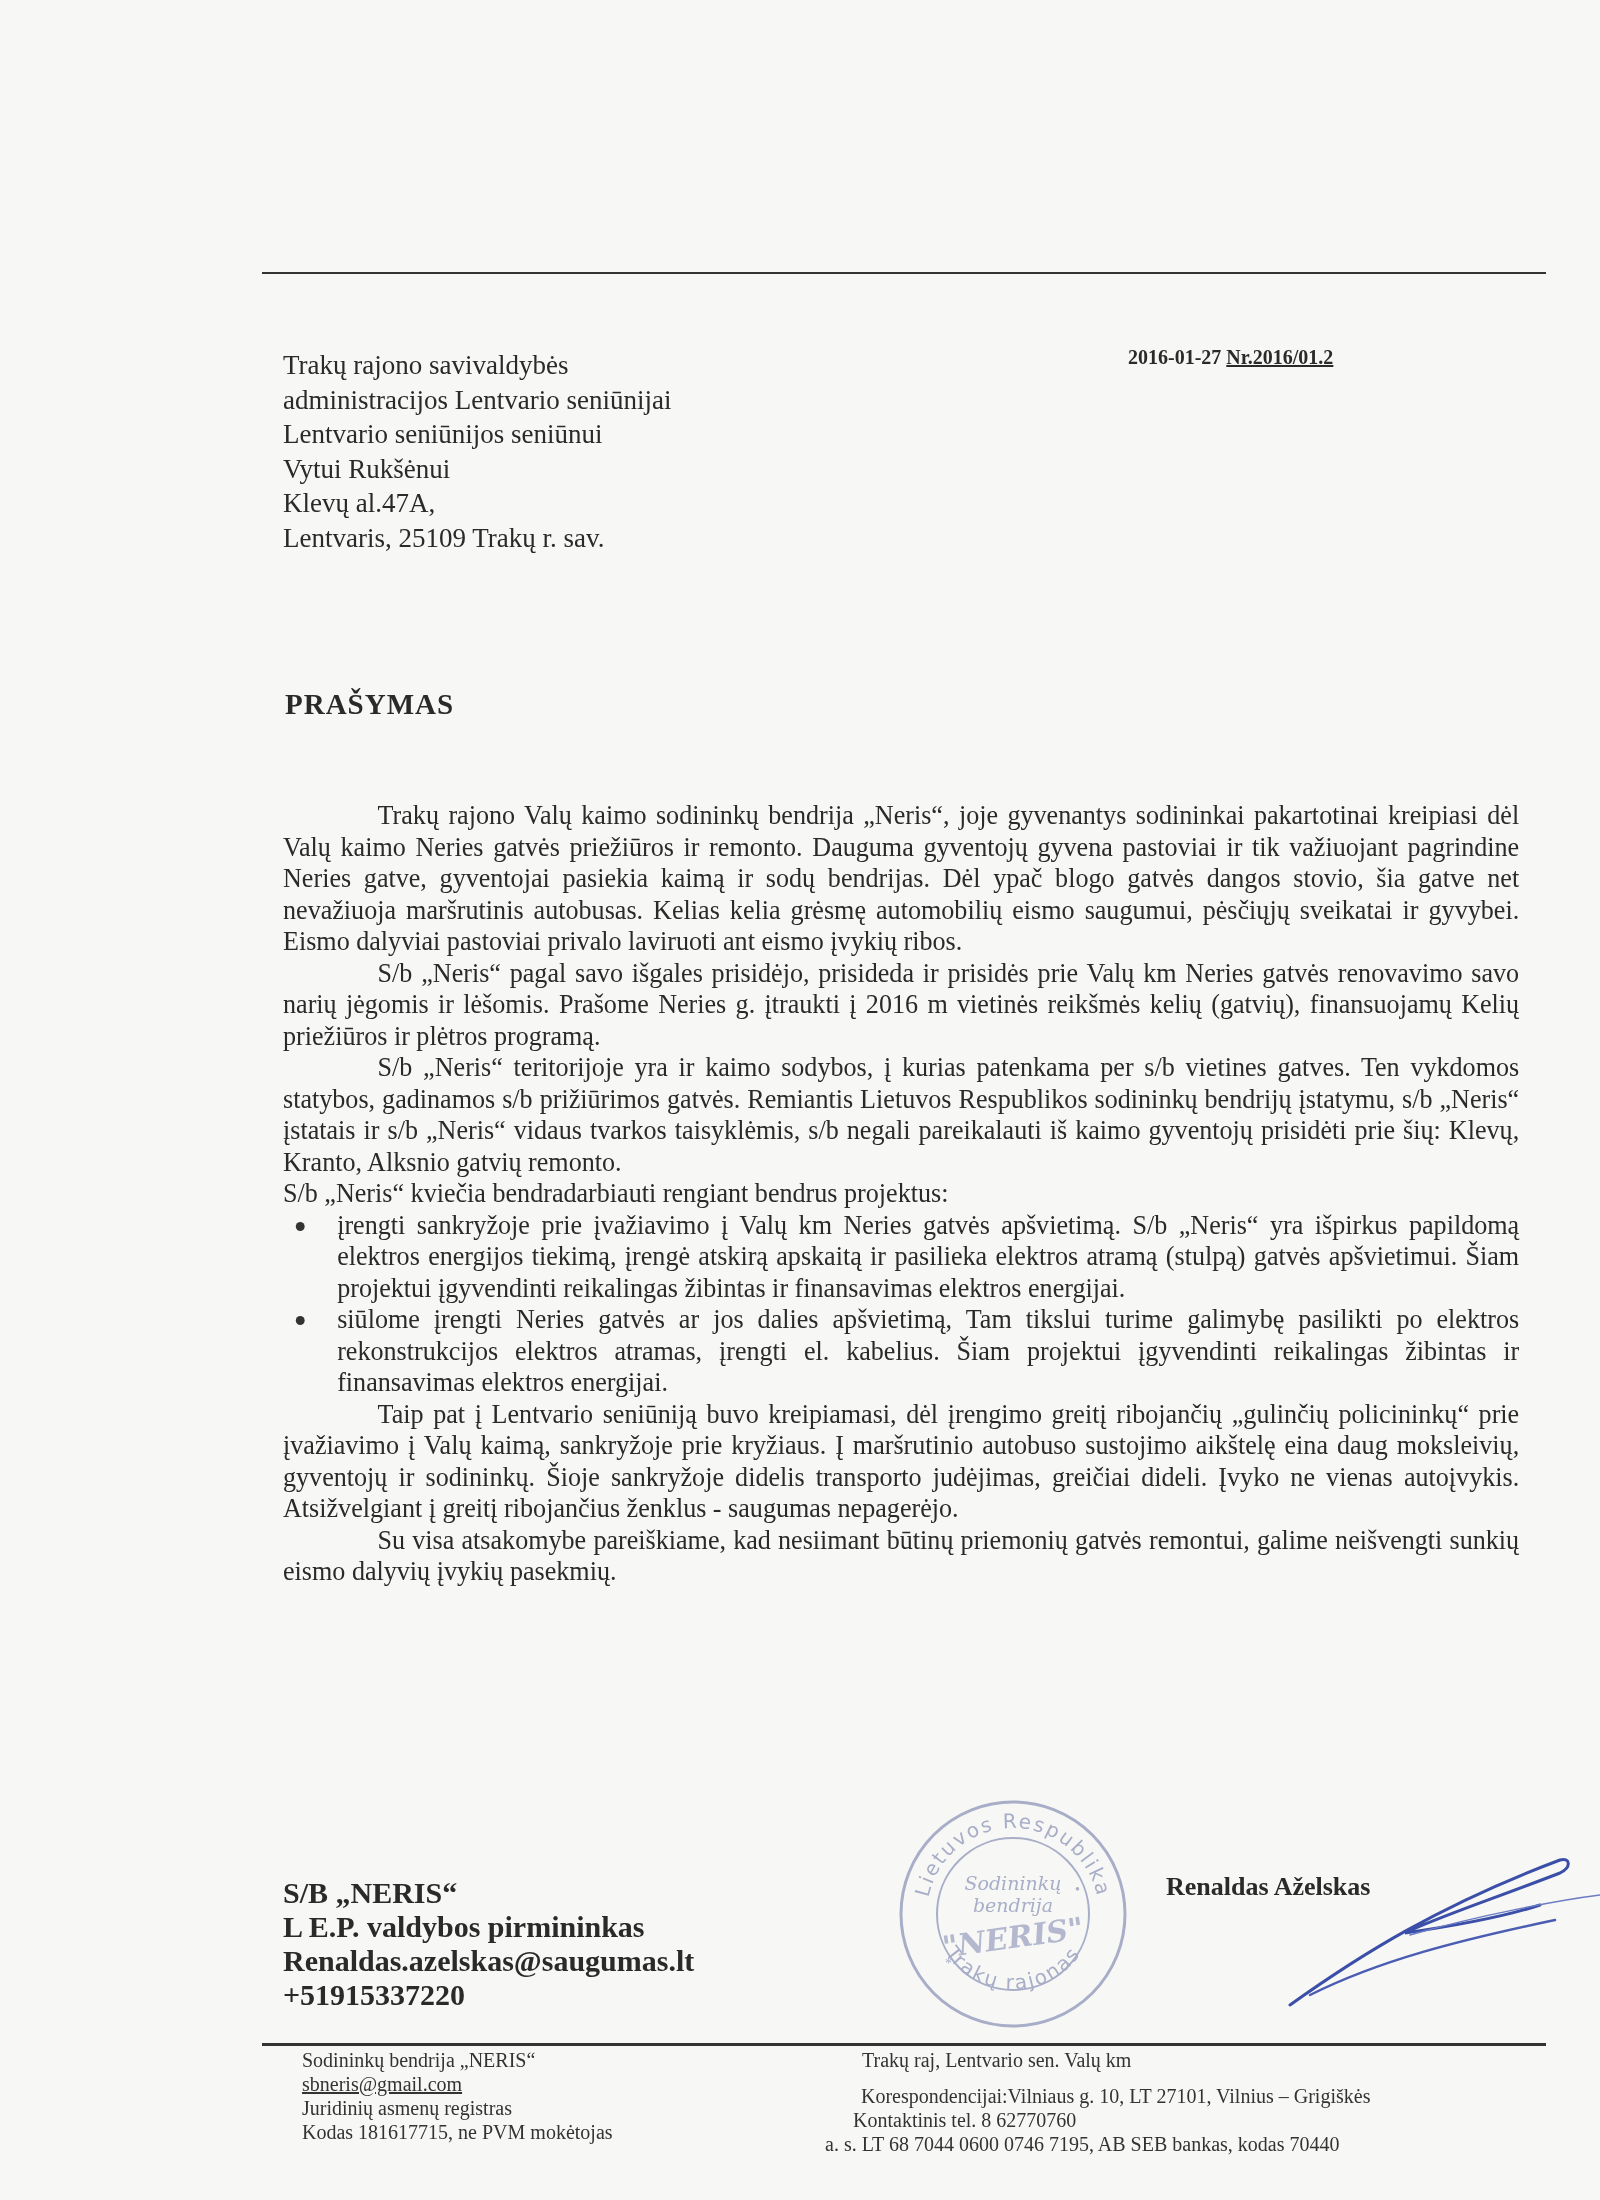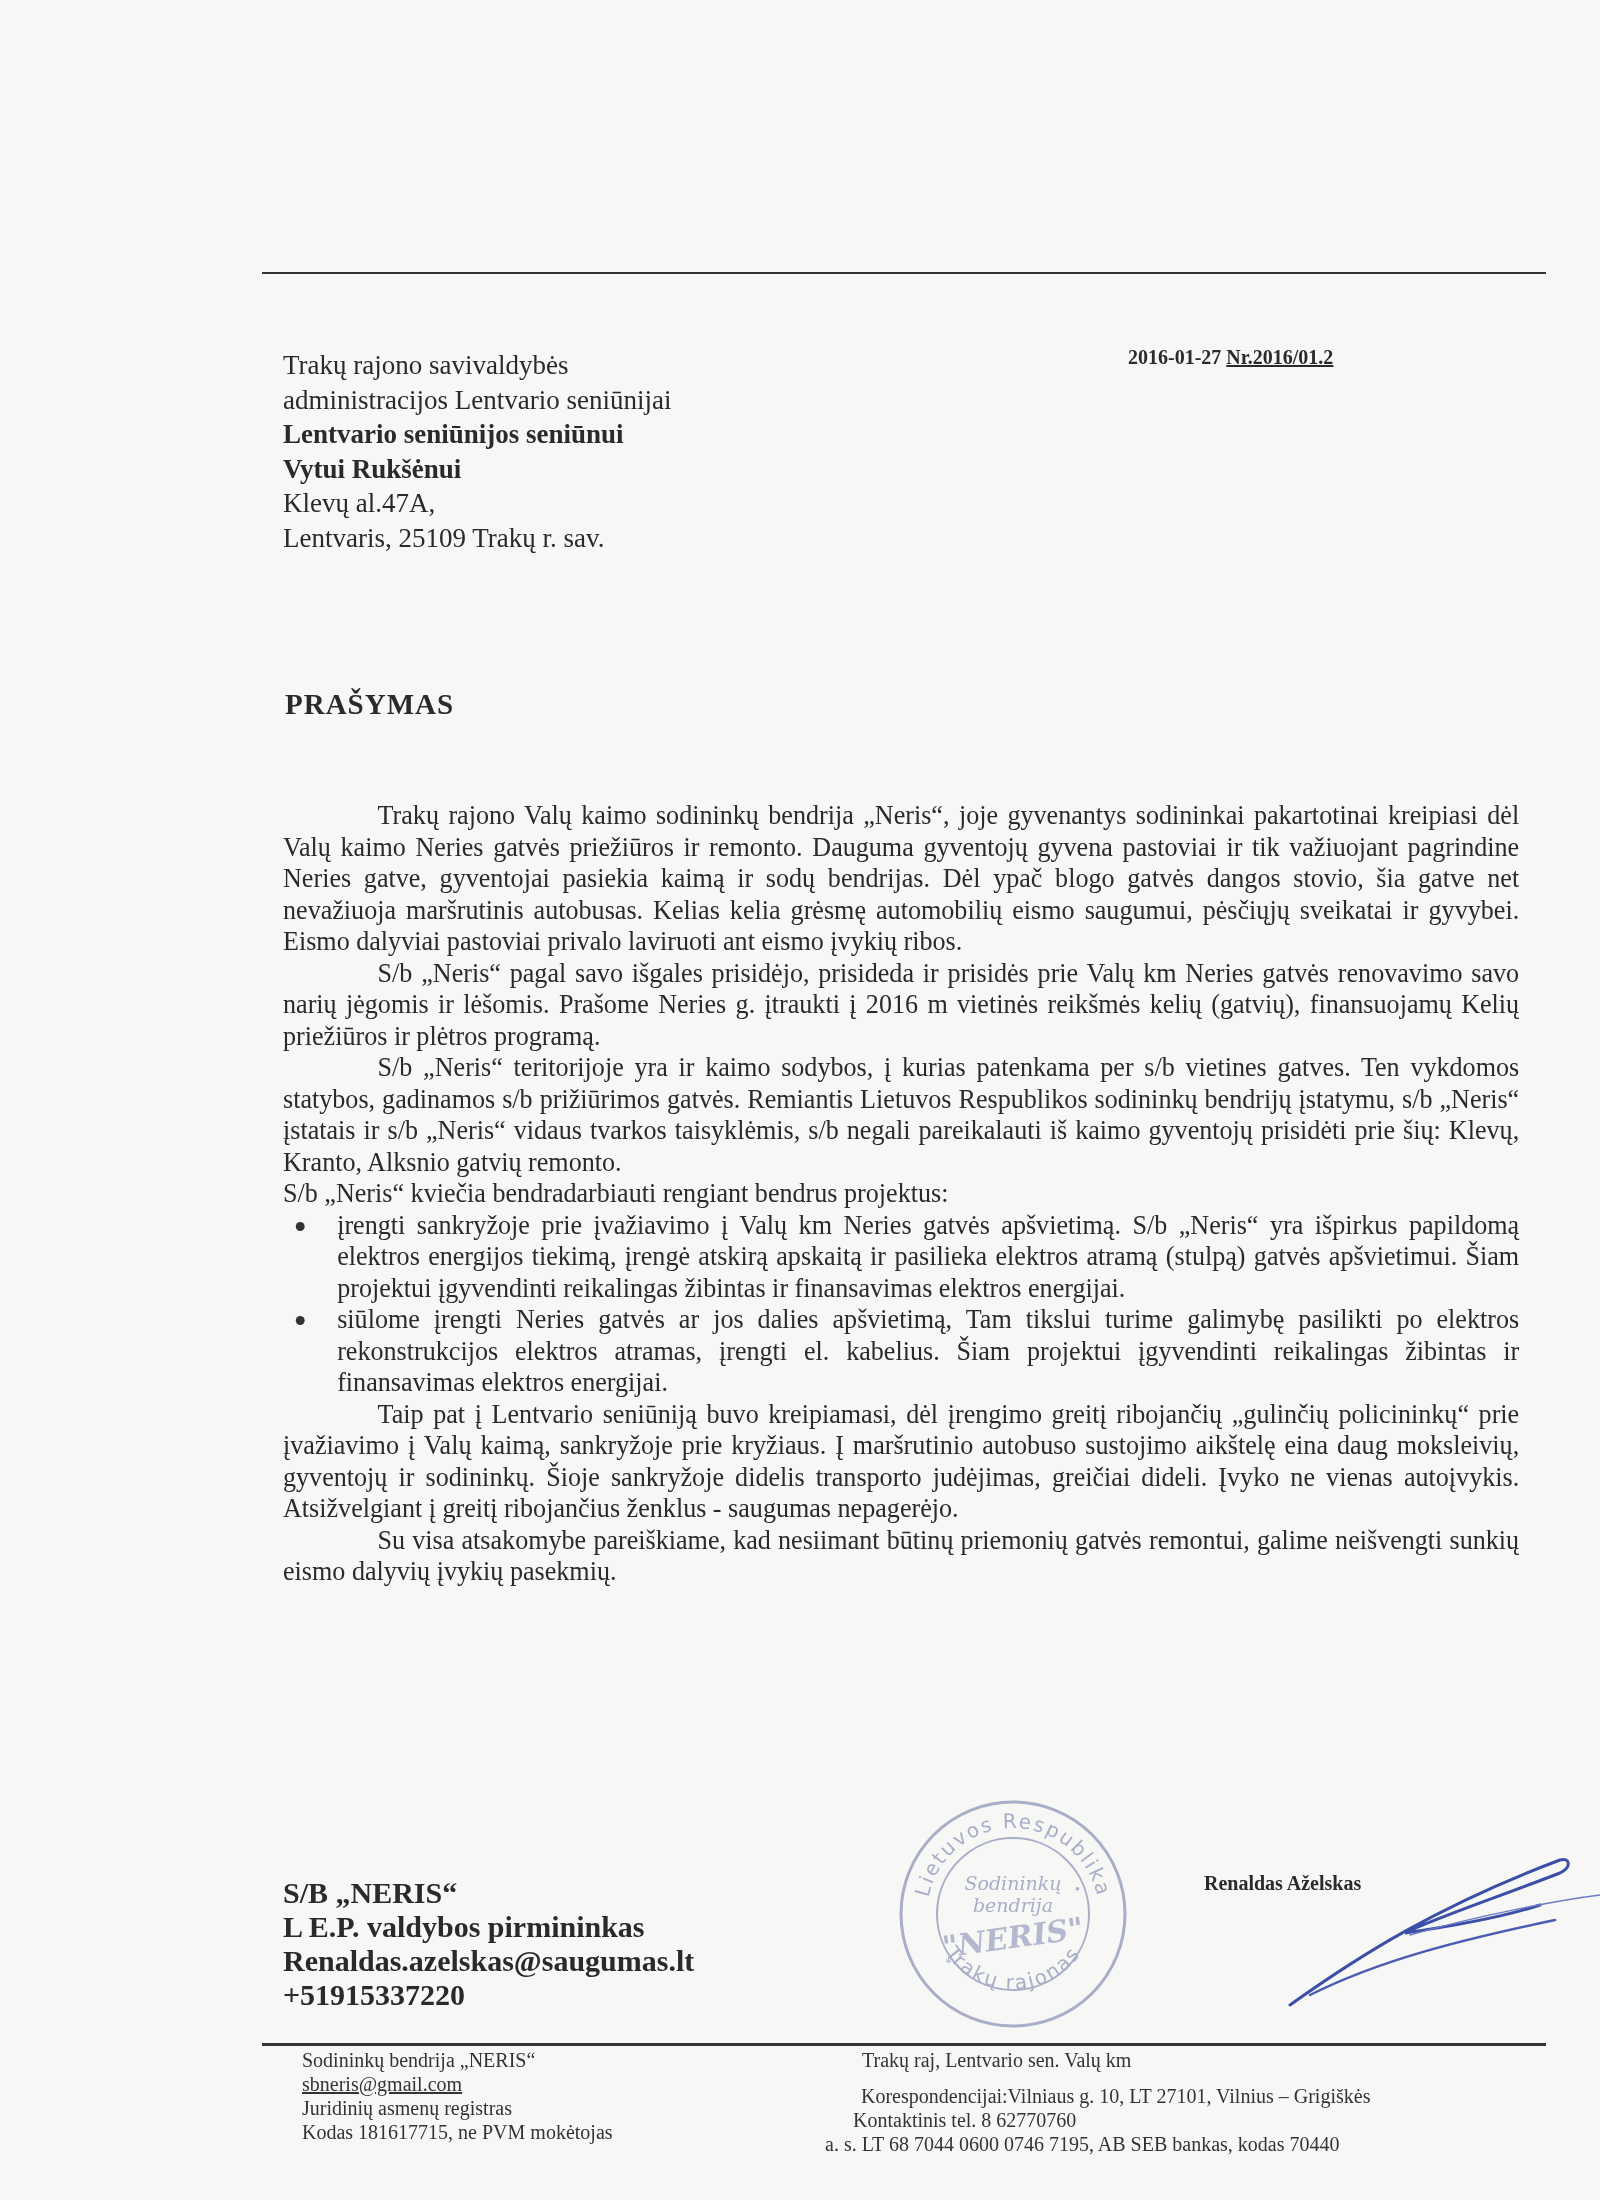--- a/index.html
+++ b/index.html
@@ -21,21 +21,21 @@
     letter-spacing: 0.5px;
     color: #2b2b2b;
   }
   .letterhead-rule {
     left: 262px; top: 272px; width: 1284px; height: 2px; background: #333;
   }
   .addressee {
     left: 283px; top: 348px;
     font-size: 27px; line-height: 34.5px;
   }
-  .addressee .b { font-weight: bold; }
+  .addressee .b { font-weight: normal; }
   .date-ref {
     left: 1128px; top: 346px;
     font-size: 20px; font-weight: bold;
   }
   .date-ref .ref { text-decoration: underline; }
   .doc-heading {
     left: 285px; top: 688px;
     font-size: 29px; font-weight: bold; letter-spacing: 1px;
   }
   .body {
@@ -52,21 +52,21 @@
   .body li .bullet {
     position: absolute; left: -42px; top: 12px;
     width: 9px; height: 9px; border-radius: 50%; background: #333;
   }
   .signer {
     left: 283px; top: 1876px;
     font-size: 30px; line-height: 34px; font-weight: bold;
   }
   .signer-name {
     left: 1166px; top: 1872px;
-    font-size: 20px; font-weight: bold; margin-left: 38px;
+    font-size: 26px; font-weight: bold;
   }
   .stamp {
     left: 897px; top: 1798px; width: 232px; height: 232px;
   }
   .signature { left: 1160px; top: 1845px; width: 440px; height: 170px; }
   .footer-rule {
     left: 262px; top: 2043px; width: 1284px; height: 3px; background: #333;
   }
   .footer-left {
     left: 302px; top: 2048px;

